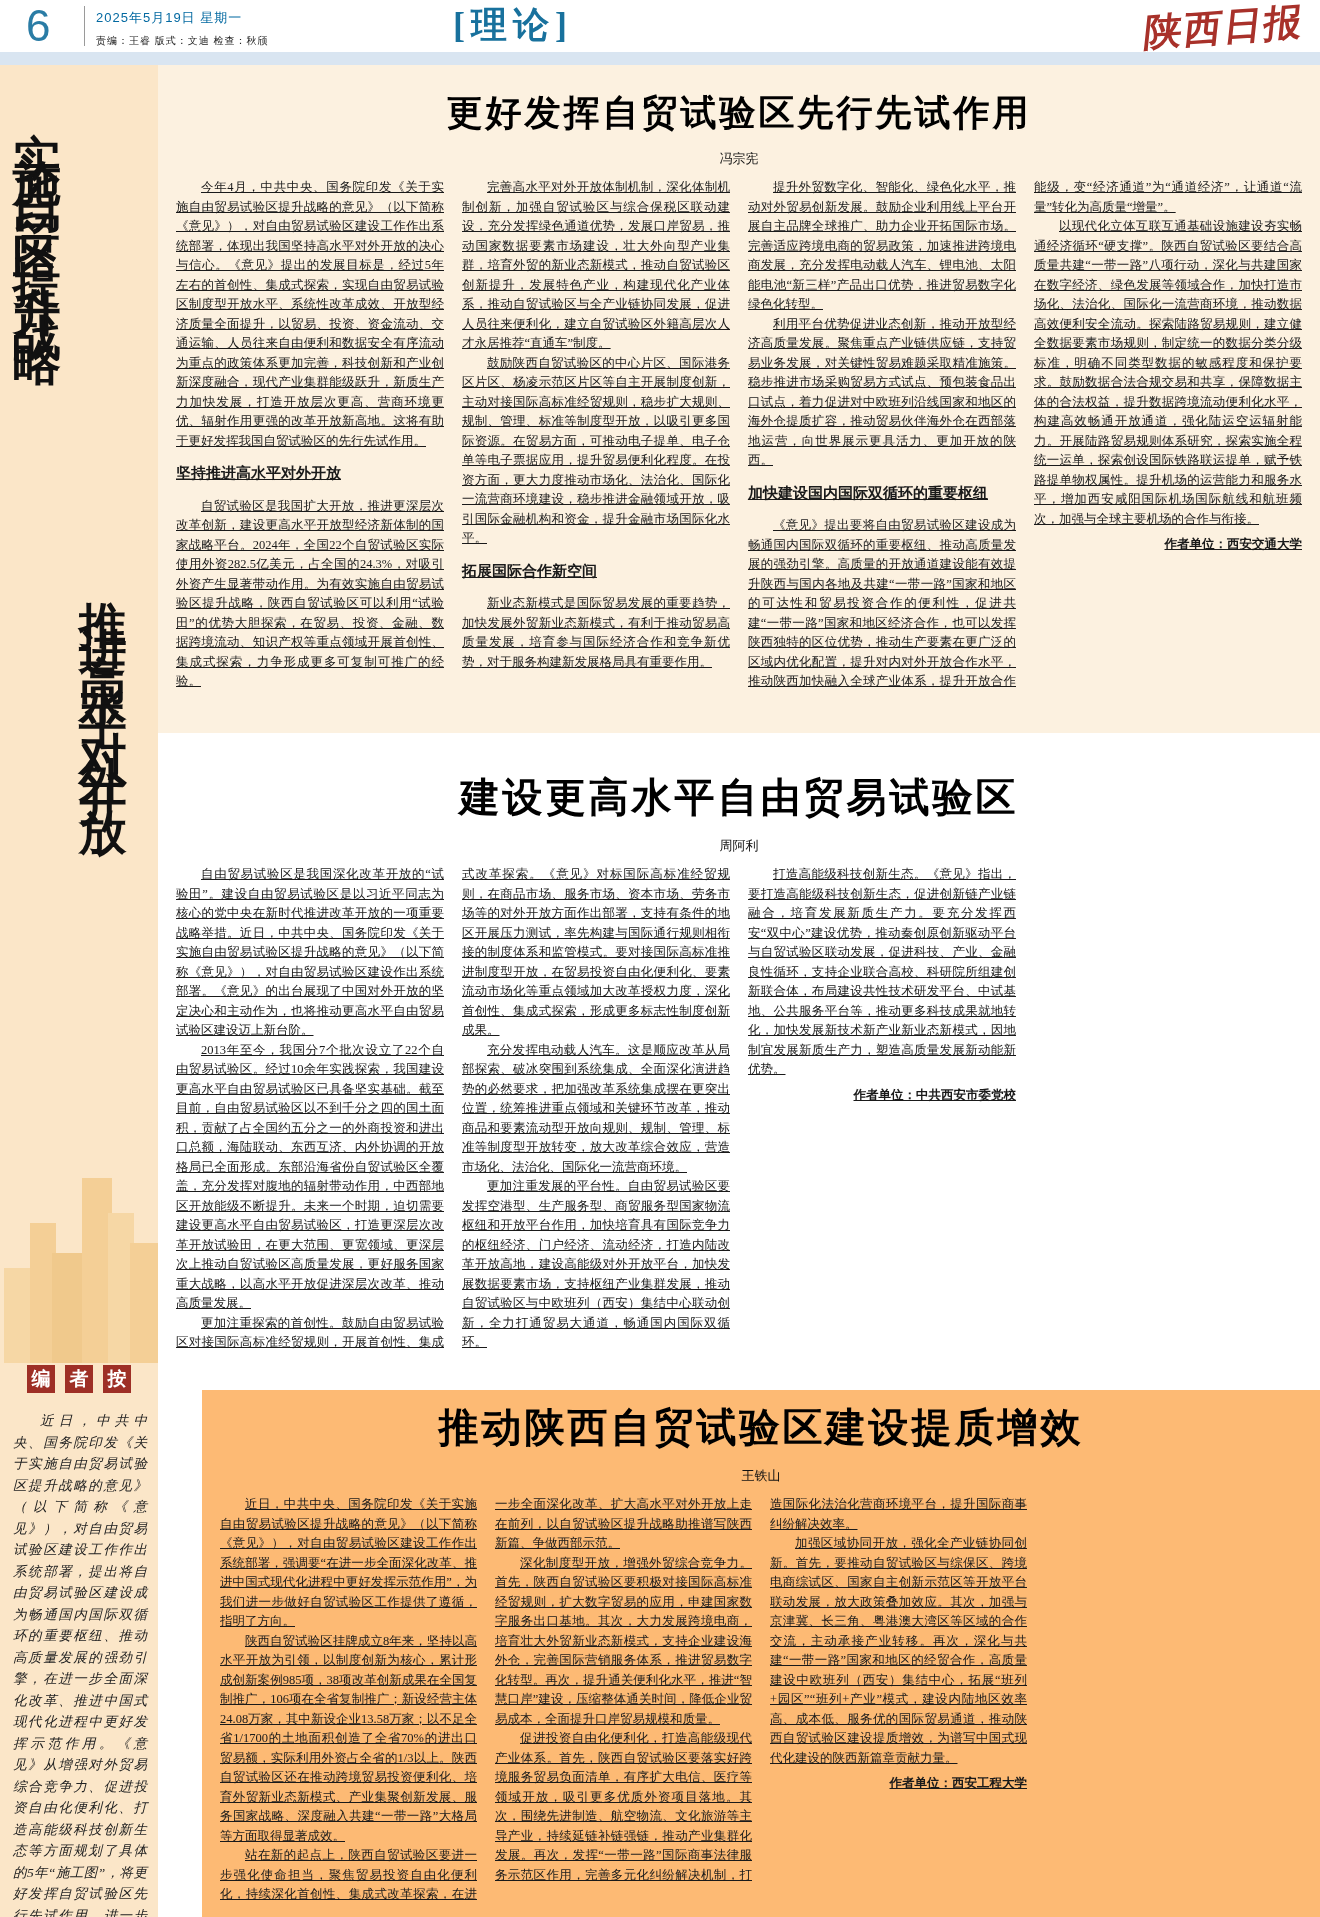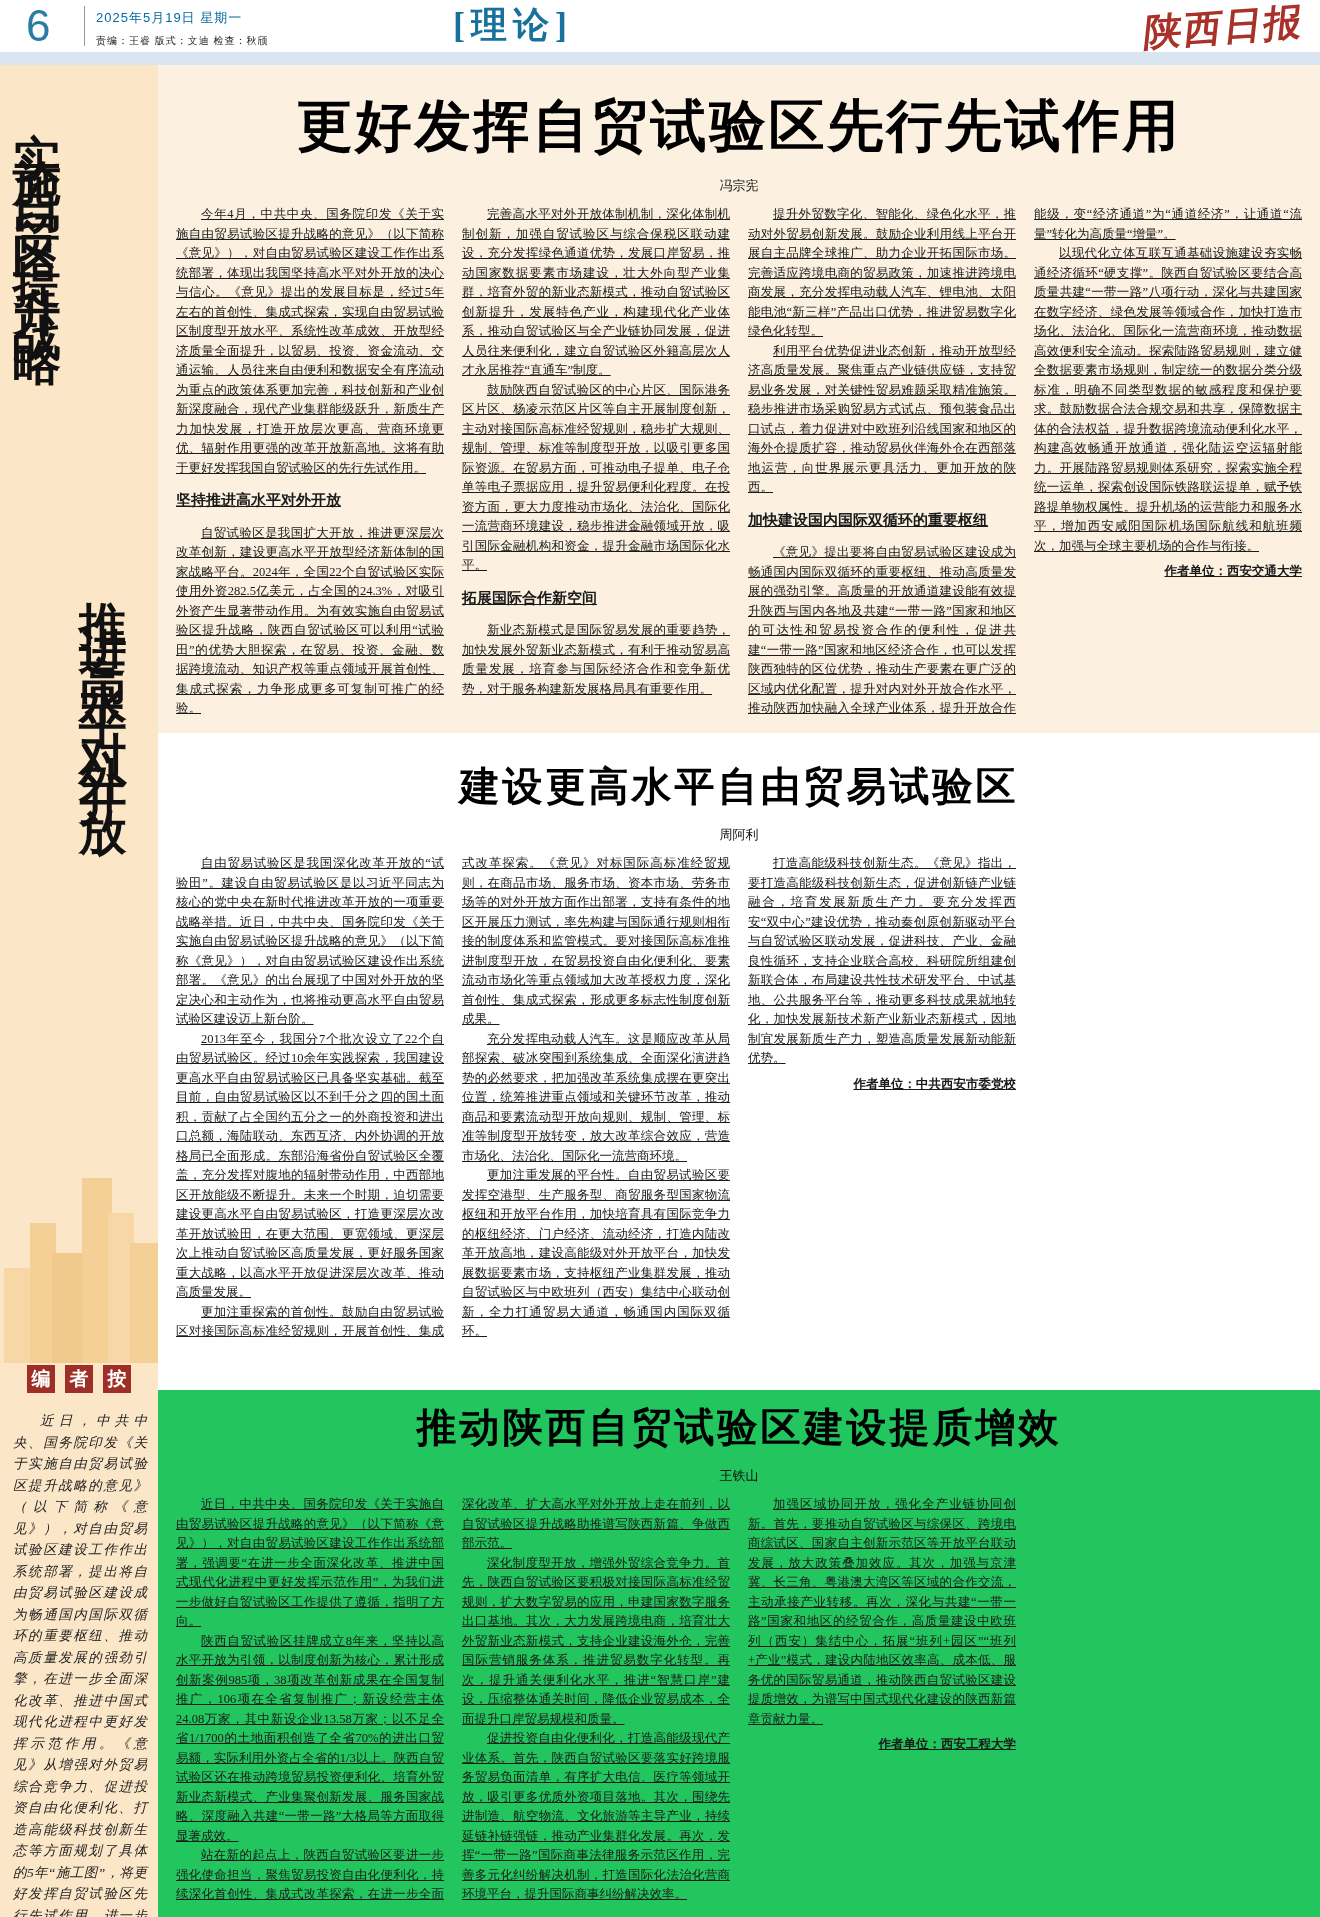--- a/index.html
+++ b/index.html
@@ -39,24 +39,24 @@
   .note-label { position:absolute; left:0; top:1300px; width:158px; display:flex; justify-content:center; gap:10px; }
   .note-label span { display:block; width:28px; height:28px; background:#9e2f26; color:#fff;
     font-size:19px; line-height:28px; text-align:center; font-weight:bold; }
   .note-text { position:absolute; left:13px; top:1345px; width:134px; font-size:13.5px;
     line-height:21.5px; text-align:justify; color:#222; }
   .note-text p { text-indent:2em; font-style:italic; }
   
   .main-col { position:relative; width:1162px; flex:none; }
   .article { position:relative; padding:0 18px; }
   .article.a1 { background:#fcf1e0; height:668px; padding-top:24px; }
-  .article.a2 { background:#ffffff; height:657px; padding-top:26px; }
-  .article.a3 { background:#22c55e; height:527px; padding-top:10px; }
+  .article.a2 { background:#ffffff; height:657px; padding-top:37px; }
+  .article.a3 { background:#fdba74; height:527px; padding-top:10px;margin-left:44px; }
   .art-title { text-align:center; font-weight:bold; letter-spacing:3px; color:#000; }
-  .a1 .art-title { font-size:56px; }
+  .a1 .art-title { font-size:36px; }
   .a2 .art-title, .a3 .art-title { font-size:40px; }
   .art-byline { text-align:center; font-size:13px; margin-top:12px; margin-bottom:10px; color:#111; }
   .art-body { columns:4; column-gap:18px; column-fill:auto; overflow:hidden;
     font-size:12.5px; line-height:19.5px; text-align:justify;text-decoration:underline; }
   .a1 .art-body { height:520px; }
   .a2 .art-body { height:490px; }
   .a3 .art-body { height:418px; }
   .art-body p.body-p { text-indent:2em; }
   .art-body h3.col-subhead { font-size:15px; font-weight:bold; text-align:left;
     margin:13px 0; break-inside:avoid; }

